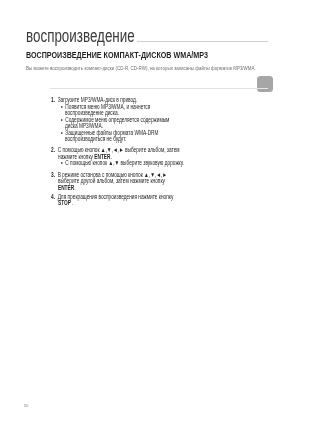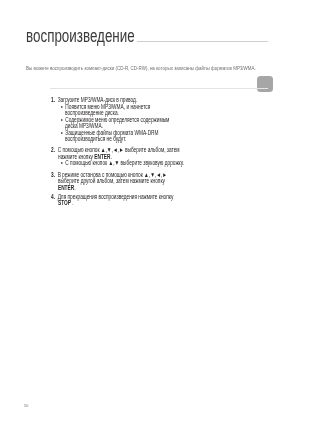--- a/index.html
+++ b/index.html
@@ -30,20 +30,21 @@
   b{font-weight:700;}
 
   .pageno{position:absolute;left:24px;top:403px;font-size:4px;color:#a9a9a9;font-weight:700;}
 </style>
 </head>
 <body>
 
 <div class="page">
   <div class="masthead"><span class="cond">воспроизведение</span></div>
   <div class="mast-rule"></div>
+  <div class="sec-head"><span class="cond">ВОСПРОИЗВЕДЕНИЕ КОМПАКТ-ДИСКОВ WMA/MP3</span></div>
   <div class="sec-sub"><span class="cond">Вы можете воспроизводить компакт-диски (CD-R, CD-RW), на которых записаны файлы форматов MP3/WMA.</span></div>
   <div class="discbadge"></div>
   <div class="rule2"></div>
   <div class="steps" id="steps">
       <div class="ln " style="top: 95px;"><span class="cond"><b class="nm">1.</b>&nbsp;&nbsp;Загрузите MP3/WMA-диск в привод.</span></div>
       <div class="ln ind2" style="top: 101.52px;"><span class="cond">•&nbsp;&nbsp;Появится меню MP3/WMA, и начнется</span></div>
       <div class="ln ind3" style="top: 108.04px;"><span class="cond">воспроизведение диска.</span></div>
       <div class="ln ind2" style="top: 114.56px;"><span class="cond">•&nbsp;&nbsp;Содержимое меню определяется содержимым</span></div>
       <div class="ln ind3" style="top: 121.08px;"><span class="cond">диска MP3/WMA.</span></div>
       <div class="ln ind2" style="top: 127.6px;"><span class="cond">•&nbsp;&nbsp;Защищенные файлы формата WMA-DRM</span></div>

